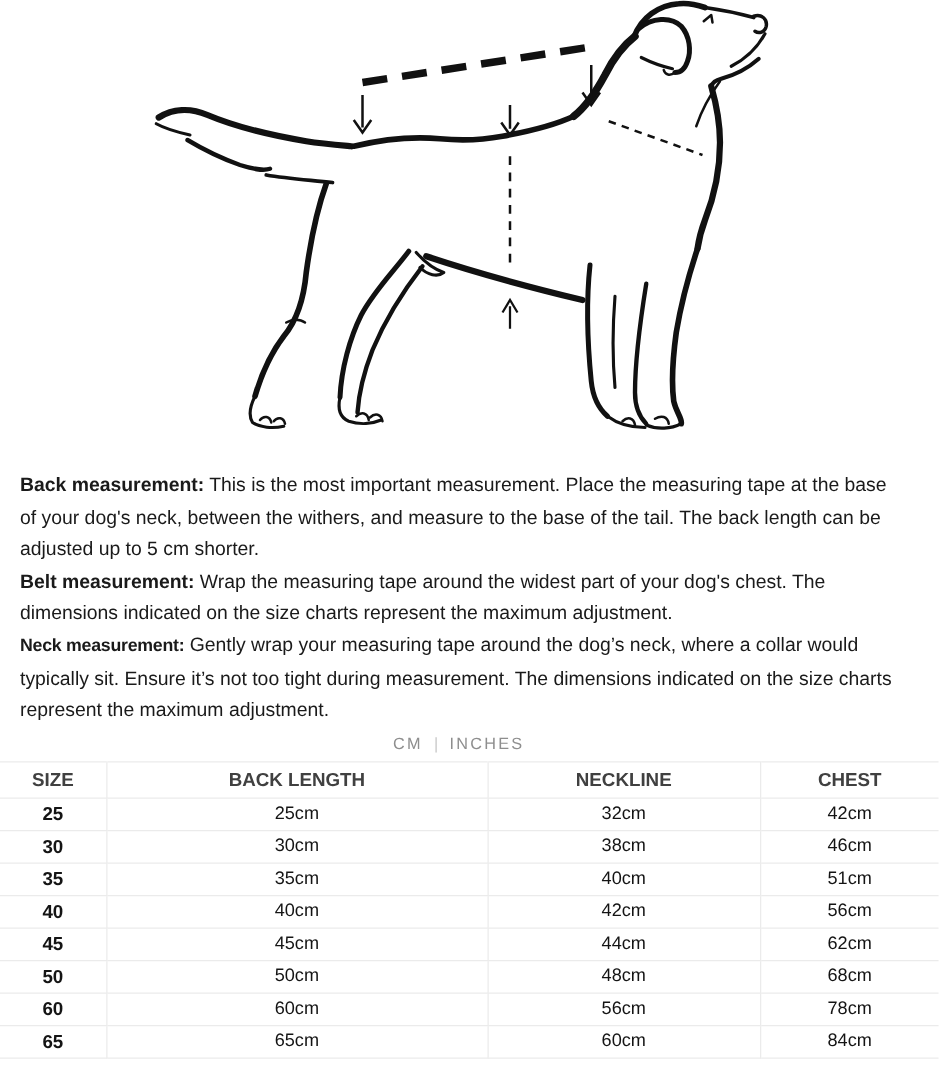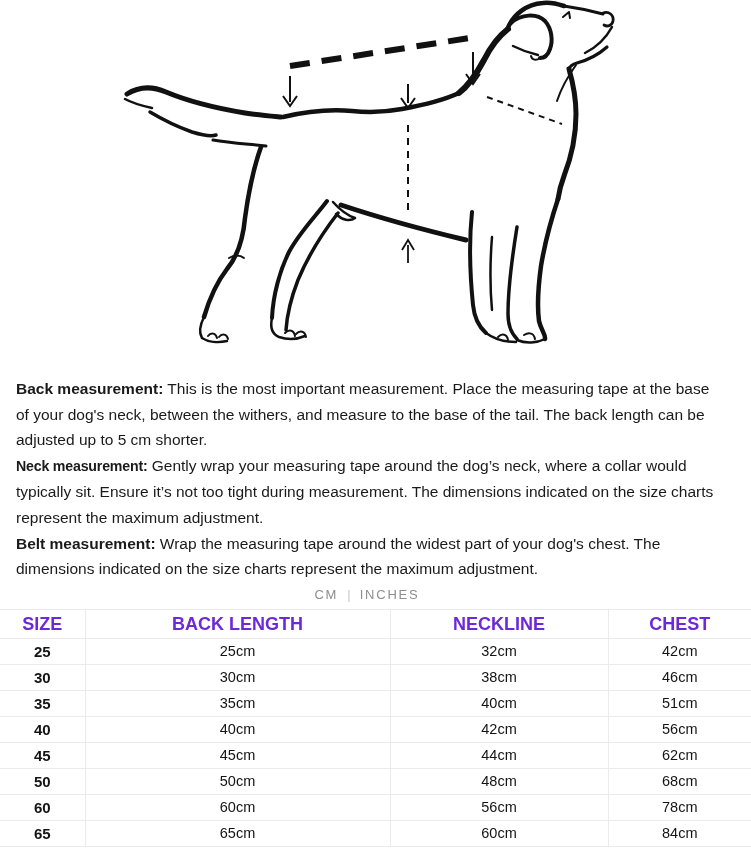--- a/index.html
+++ b/index.html
@@ -27,21 +27,21 @@
   table.size-table{
     width:751px;border-collapse:collapse;table-layout:fixed;
     border-top:1px solid #ebebeb;
   }
   .size-table th,.size-table td{
     text-align:center;vertical-align:middle;
     border-bottom:1px solid #ebebeb;
     border-right:1px solid #ebebeb;
   }
   .size-table th:last-child,.size-table td:last-child{border-right:none;}
-  .size-table th{font-size:18px;font-weight:bold;padding:5px 0 4px 0;line-height:19px;color:#6d28d9;}
+  .size-table th{font-size:15px;font-weight:bold;padding:5px 0 4px 0;line-height:19px;color:#404040;}
   .size-table td{font-size:14.5px;padding:3px 0;line-height:19px;color:#141414;}
   .size-table td.col-size{font-weight:bold;font-size:15px;}
   .col-w-size{width:85px;}
   .col-w-back{width:305px;}
   .col-w-neck{width:218px;}
   .col-w-chest{width:143px;}
 </style>
 </head>
 <body>
 
@@ -118,22 +118,22 @@
         <path d="M408,263 L408,245"></path>
           <path d="M402,250 L408,240 L414,250"></path>
       </g>
       <path d="M487,97 L562,124" stroke-width="2" stroke-dasharray="6 5"></path>
     </g>
   </svg>
 </div>
 
 <div class="guide">
   <p><span class="lbl">Back measurement:</span><span> This is the most important measurement. Place the measuring tape at the base of your dog's neck, between the withers, and measure to the base of the tail. The back length can be adjusted up to 5 cm shorter.</span></p>
+  <p><span class="lbl">Belt measurement:</span><span> Wrap the measuring tape around the widest part of your dog's chest. The dimensions indicated on the size charts represent the maximum adjustment.</span></p>
   <p><span class="lbl condensed">Neck measurement:</span><span> Gently wrap your measuring tape around the dog’s neck, where a collar would typically sit. Ensure it’s not too tight during measurement. The dimensions indicated on the size charts represent the maximum adjustment.</span></p>
-  <p><span class="lbl">Belt measurement:</span><span> Wrap the measuring tape around the widest part of your dog's chest. The dimensions indicated on the size charts represent the maximum adjustment.</span></p>
 </div>
 
 <div class="unit-toggle">
   <span class="unit">CM</span><span class="sep">|</span><span class="unit">INCHES</span>
 </div>
 
 <table class="size-table">
   <colgroup>
     <col class="col-w-size">
       <col class="col-w-back">

